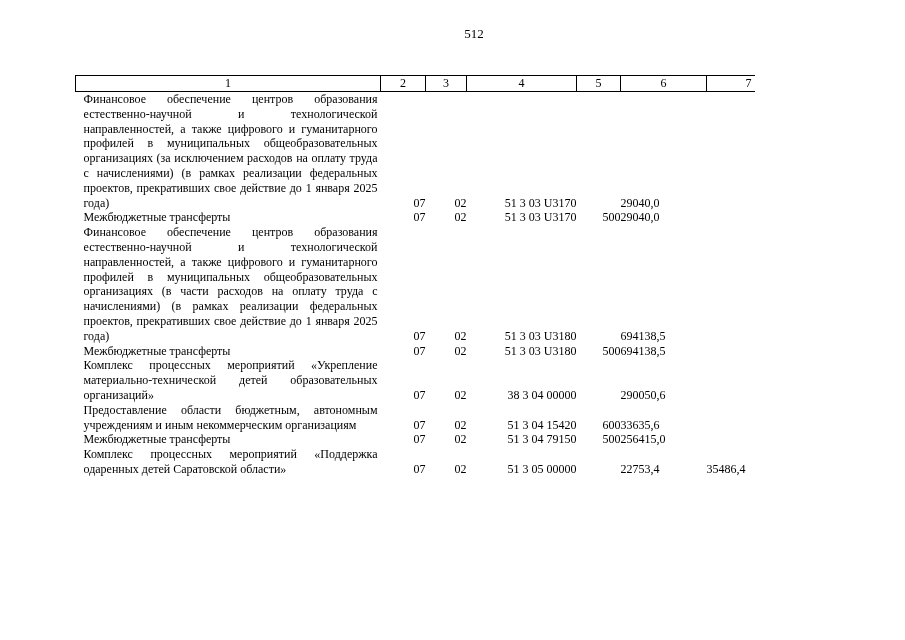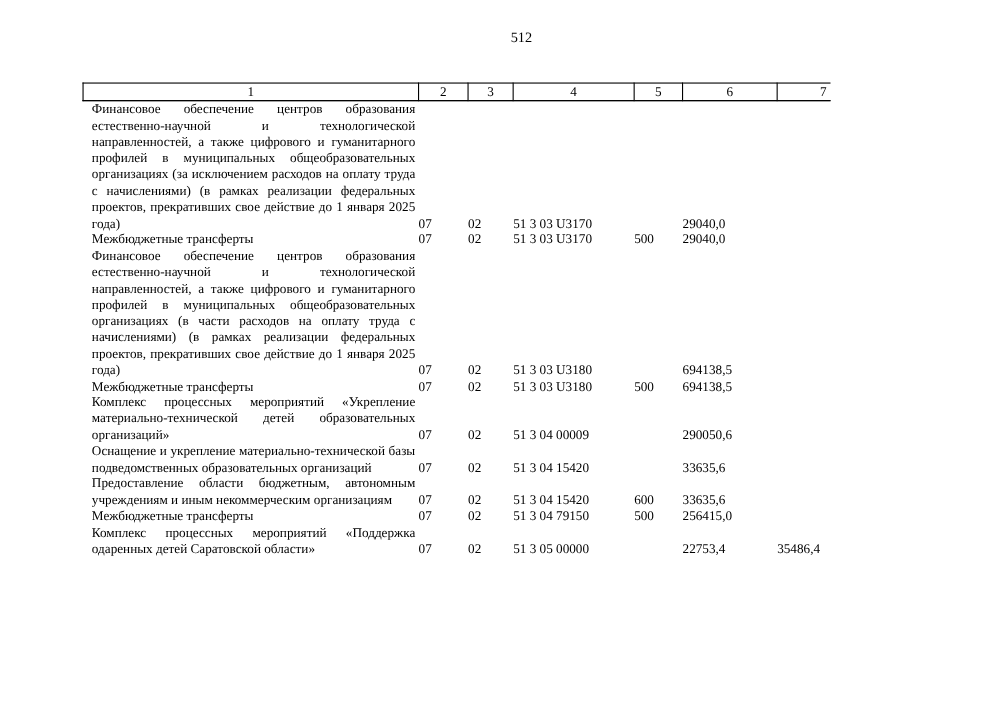--- a/index.html
+++ b/index.html
@@ -46,21 +46,21 @@
     font-size: 12px;
     line-height: 14.8px;
     padding: 0;
   }
   td.desc {
     text-align: justify;
     padding-left: 8px;
     padding-right: 3px;
     margin-left: 13px;
   }
-  td.ctr { text-align: left; }
+  td.ctr { text-align: right; }
   td.amt { padding-right: 1px; }
 </style>
 </head>
 <body>
 
 <div class="page">
 
   <div class="page-number">512</div>
 
   <table class="budget-table">
@@ -124,33 +124,23 @@
       <td class="ctr">51 3 03 U3180</td>
       <td class="ctr">500</td>
       <td class="amt">694138,5</td>
       <td class="amt"></td>
       <td class="amt"></td>
     </tr>
         <tr>
       <td class="desc">Комплекс процессных мероприятий «Укрепление материально-технической детей образовательных организаций»</td>
       <td class="ctr">07</td>
       <td class="ctr">02</td>
-      <td class="ctr">51 3 04 00009</td>
+      <td class="ctr">38 3 04 00000</td>
       <td class="ctr"></td>
       <td class="amt">290050,6</td>
-      <td class="amt"></td>
-      <td class="amt"></td>
-    </tr>
-        <tr>
-      <td class="desc">Оснащение и укрепление материально-технической базы подведомственных образовательных организаций</td>
-      <td class="ctr">07</td>
-      <td class="ctr">02</td>
-      <td class="ctr">51 3 04 15420</td>
-      <td class="ctr"></td>
-      <td class="amt">33635,6</td>
       <td class="amt"></td>
       <td class="amt"></td>
     </tr>
         <tr>
       <td class="desc">Предоставление области бюджетным, автономным учреждениям и иным некоммерческим организациям</td>
       <td class="ctr">07</td>
       <td class="ctr">02</td>
       <td class="ctr">51 3 04 15420</td>
       <td class="ctr">600</td>
       <td class="amt">33635,6</td>

